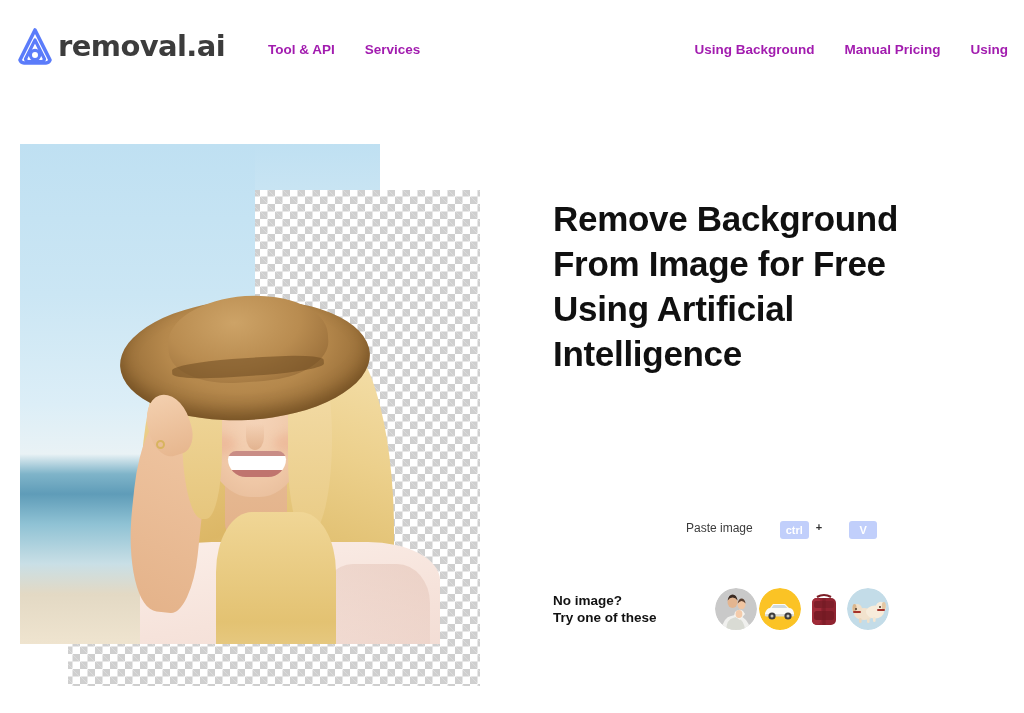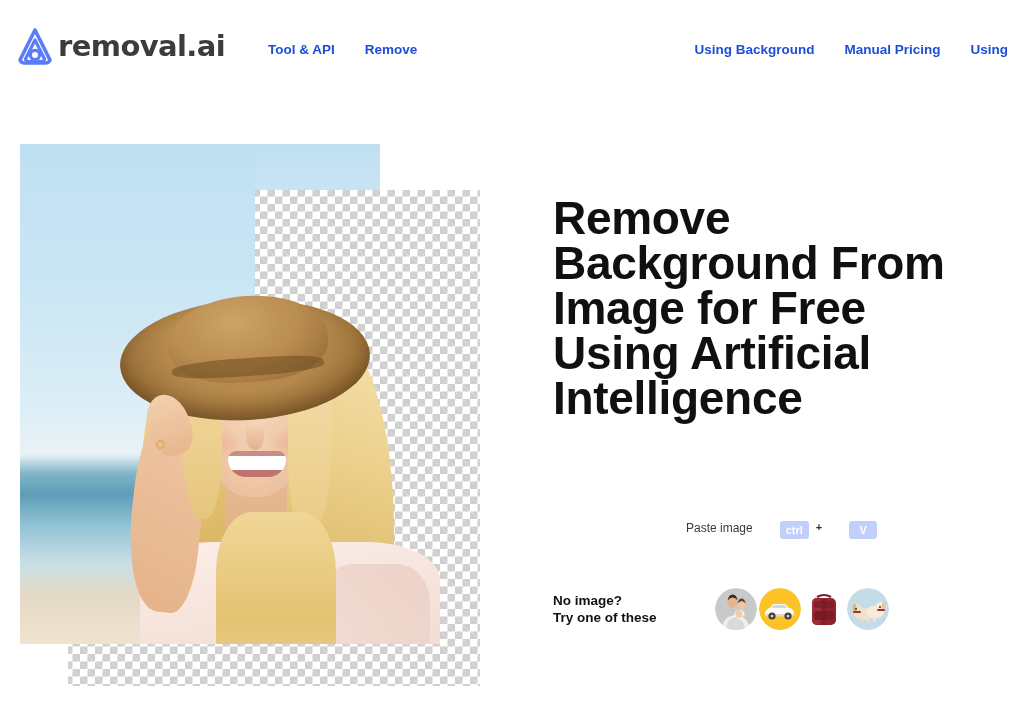--- a/index.html
+++ b/index.html
@@ -32,21 +32,21 @@
   }
   .nav-left {
     position: absolute; left: 268px; top: 41px;
     display: flex; gap: 30px;
   }
   .nav-right {
     position: absolute; right: 16px; top: 41px;
     display: flex; gap: 30px;
   }
   .nav-link {
-    font-size: 13.5px; font-weight: 700; color: #1d4ed8;
+    font-size: 13.5px; font-weight: 700; color: #a21caf;
     text-decoration: none; white-space: nowrap; line-height: 18px;
     cursor: pointer;
   }
 
   
   .demo-wrap {
     position: absolute; left: 20px; top: 144px;
     width: 460px; height: 542px;
   }
   
@@ -187,21 +187,21 @@
   }
   .blouse-shadow {
     position: absolute; left: 300px; top: 420px; width: 110px; height: 130px;
     border-radius: 30%;
     background: linear-gradient(200deg, rgba(226,193,180,.55), rgba(240,216,207,0));
   }
 
   
   .right { position: absolute; left: 553px; top: 196px; width: 420px; }
   .headline {
-    font-size: 46px; line-height: 45px; font-weight: 700;
+    font-size: 35px; line-height: 45px; font-weight: 700;
     color: #101010; letter-spacing: -0.3px;
     font-family: "Liberation Sans", sans-serif;
     max-width: 400px;
   }
   .dropzone {
     position: absolute; left: 0; top: 169px;
     width: 408px; height: 145px;
     border: 2px dashed #4d74f2;
     display: flex; flex-direction: column;
     align-items: center; justify-content: center;
@@ -262,21 +262,21 @@
           <path d="M21 6 L36 36 A4.5 4.5 0 0 1 32 39 L10 39 A4.5 4.5 0 0 1 6 36 Z" stroke="#5b7cfa" stroke-width="3.6" stroke-linejoin="round" fill="none"></path>
           <path d="M21 16 L30.5 35 A3 3 0 0 1 28 37.5 L14 37.5 A3 3 0 0 1 11.5 35 Z" stroke="#5b7cfa" stroke-width="3.2" stroke-linejoin="round" fill="none"></path>
           <circle cx="21" cy="31" r="4.6" stroke="#5b7cfa" stroke-width="3.2" fill="none"></circle>
         </svg>
       </span>
       <span class="brand-text">removal.ai</span>
     </a>
 
     <nav class="nav-left">
       <a class="nav-link" href="#">Tool &amp; API</a>
-      <a class="nav-link" href="#">Remove</a>
+      <a class="nav-link" href="#">Services</a>
     </nav>
 
     <nav class="nav-right">
       <a class="nav-link" href="#">Using Background</a>
       <a class="nav-link" href="#">Manual Pricing</a>
       <a class="nav-link" href="#">Using</a>
     </nav>
   </div>
 
   <div class="demo-wrap">

